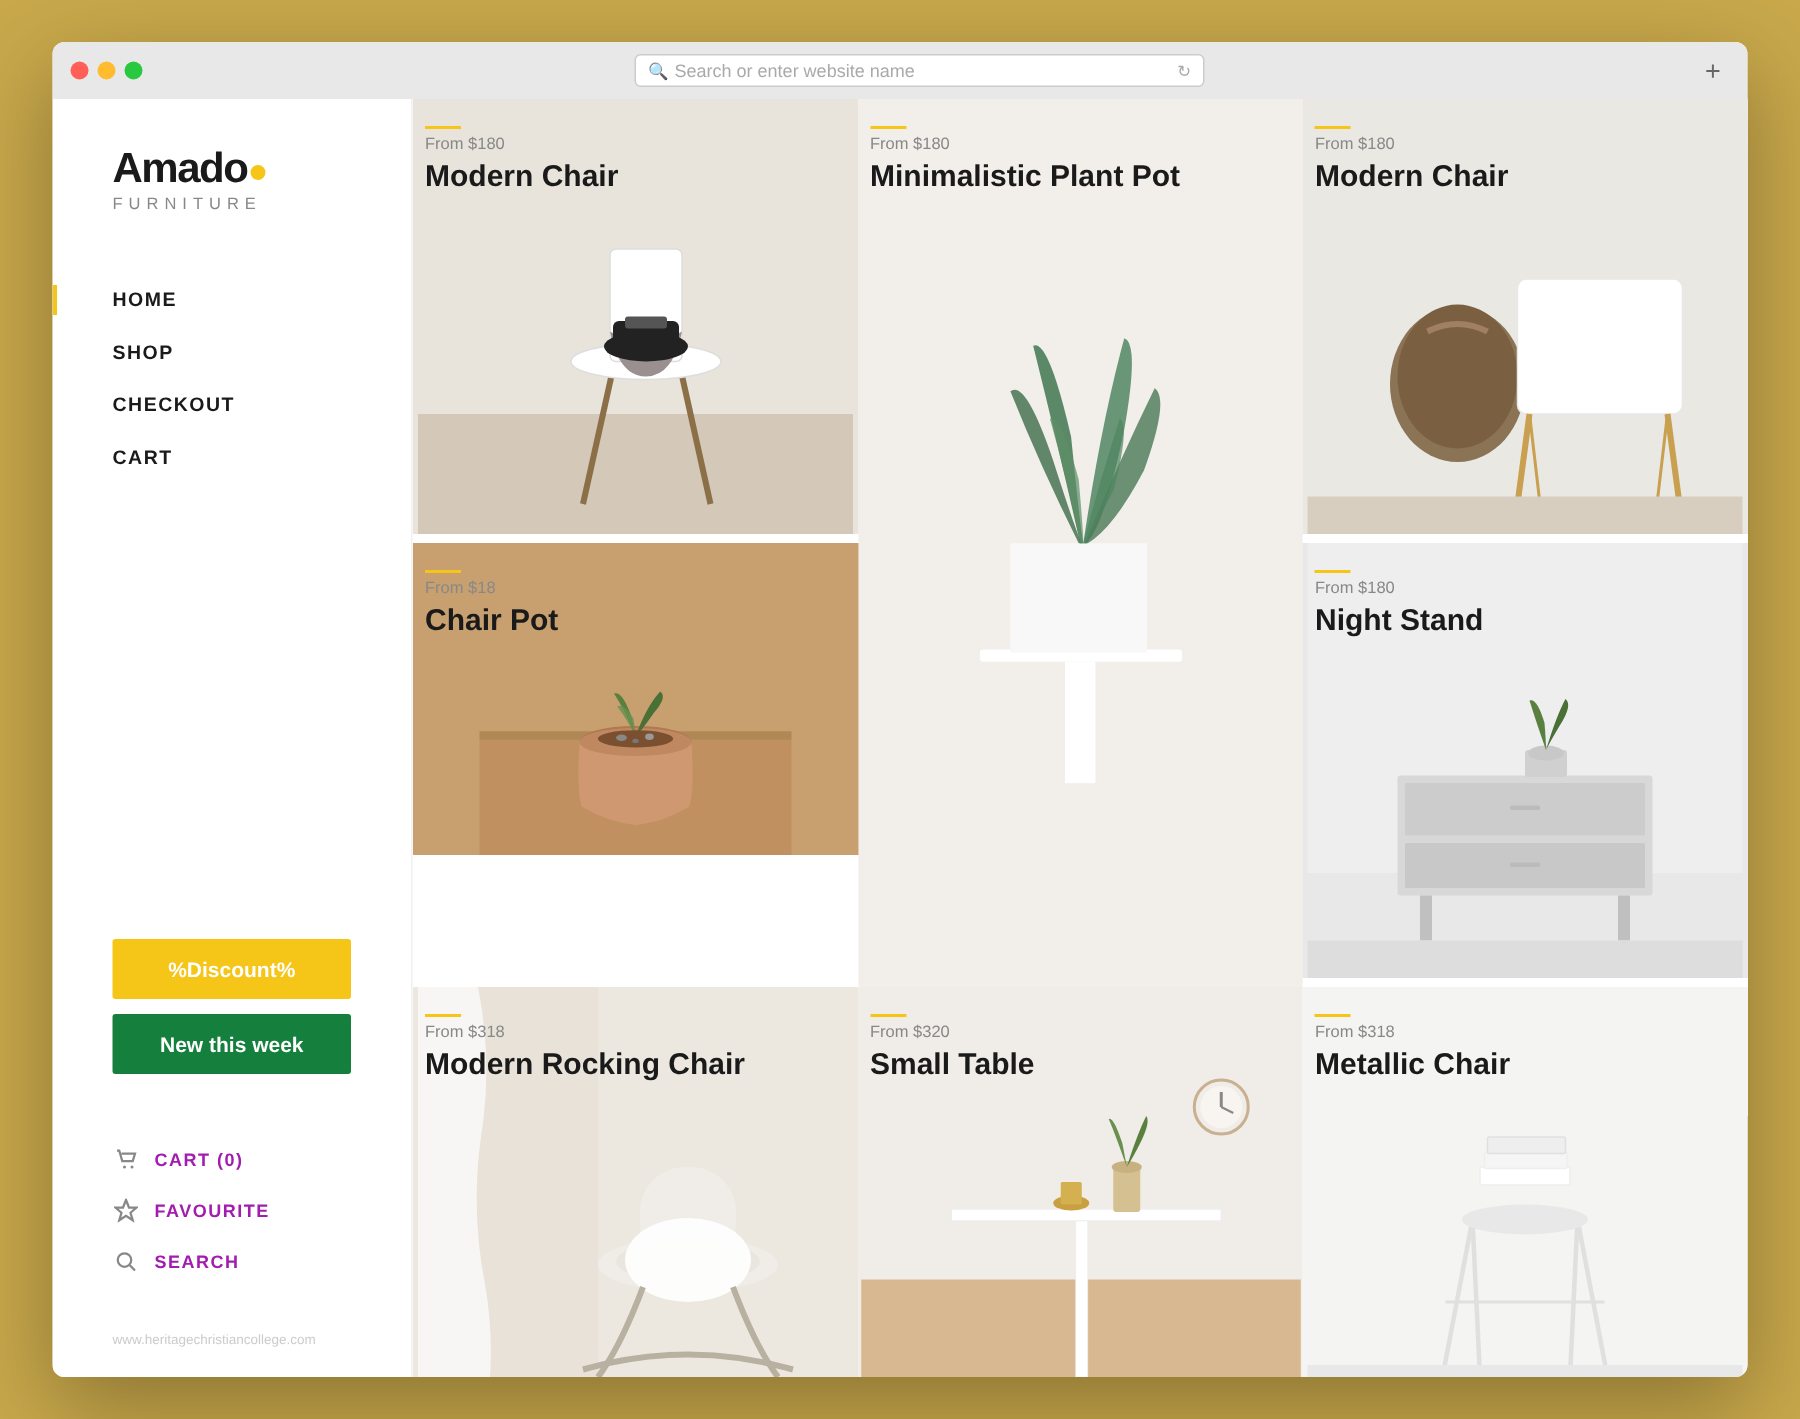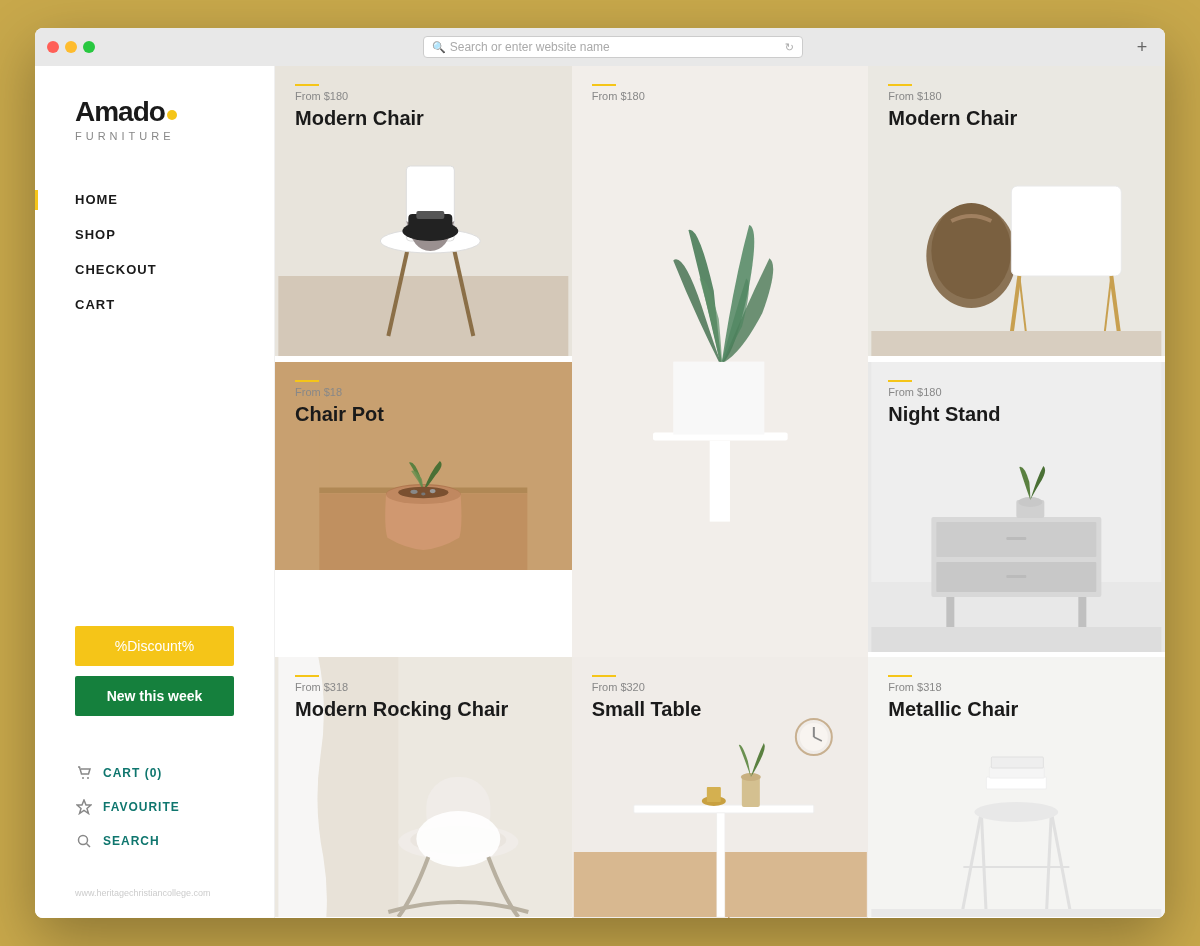--- a/index.html
+++ b/index.html
@@ -139,21 +139,21 @@
       display: flex;
       flex-direction: column;
       gap: 10px;
     }
     .btn-discount {
       background: #f5c518;
       color: #fff;
       border: none;
       padding: 12px 12px;
       font-size: 14px;
-      font-weight: 400;
+      font-weight: 700;
       cursor: pointer;
       text-align: center;
       border-radius: 2px;
     }
     .btn-new {
       background: #15803d;
       color: #fff;
       border: none;
       padding: 12px 20px;
       font-size: 14px;
@@ -166,21 +166,21 @@
       padding: 20px 40px;
     }
     .footer-item {
       display: flex;
       align-items: center;
       gap: 10px;
       padding: 8px 0;
       font-size: 12px;
       font-weight: 600;
       letter-spacing: 1px;
-      color: #0f766e;
+      color: #a21caf;
       cursor: pointer;
     }
     .footer-icon {
       width: 18px;
       height: 18px;
       display: flex;
       align-items: center;
       justify-content: center;
       color: #888;
     }
@@ -192,21 +192,21 @@
     .product-card {
       position: relative;
       overflow: hidden;
       cursor: pointer;
       background: #f8f8f5;
     }
     .product-info {
       position: absolute;
       top: 0;
       left: 0;
-      padding: 18px 20px;
+      padding: 18px 8px;
     }
     .product-from {
       font-size: 11px;
       color: #888;
       margin-bottom: 4px;
       display: flex;
       align-items: center;
       gap: 0;
     }
     .price-bar {
@@ -342,20 +342,21 @@
             <path d="M146 290 Q130 220 115 160 Q125 155 140 220 Q146 280 148 290" fill="#4a7c59" opacity="0.9"></path>
             <path d="M148 290 Q160 210 175 155 Q185 158 175 215 Q162 278 150 290" fill="#5a8c69" opacity="0.9"></path>
             <path d="M145 290 Q120 240 100 190 Q110 182 128 235 Q143 282 147 290" fill="#3d6b4a" opacity="0.8"></path>
             <path d="M149 290 Q172 235 195 188 Q205 195 188 242 Q168 280 151 290" fill="#4a7855" opacity="0.8"></path>
             <path d="M146 290 Q138 250 126 208 Q133 204 145 248 Q148 282 148 290" fill="#5c9068" opacity="0.7"></path>
             <path d="M148 290 Q158 252 172 208 Q179 212 168 255 Q155 280 150 290" fill="#4f8560" opacity="0.7"></path>
           </svg>
           <div class="product-info">
             <span class="price-bar"></span>
             <div class="product-from">From $180</div>
+            <div class="product-name">Minimalistic Plant Pot</div>
           </div>
         </div>
 
         <div class="product-card" style="grid-column:3; grid-row:1; height:290px; background:#eae8e2;">
           <svg viewBox="0 0 290 290" style="width:100%;height:100%;">
             <rect width="290" height="290" fill="#eae8e2"></rect>
 
             <ellipse cx="100" cy="190" rx="45" ry="52" fill="#8b7355"></ellipse>
             <ellipse cx="100" cy="185" rx="40" ry="48" fill="#7a6040"></ellipse>
             <path d="M80 155 Q100 145 120 155" stroke="#a08060" stroke-width="4" fill="none"></path>

